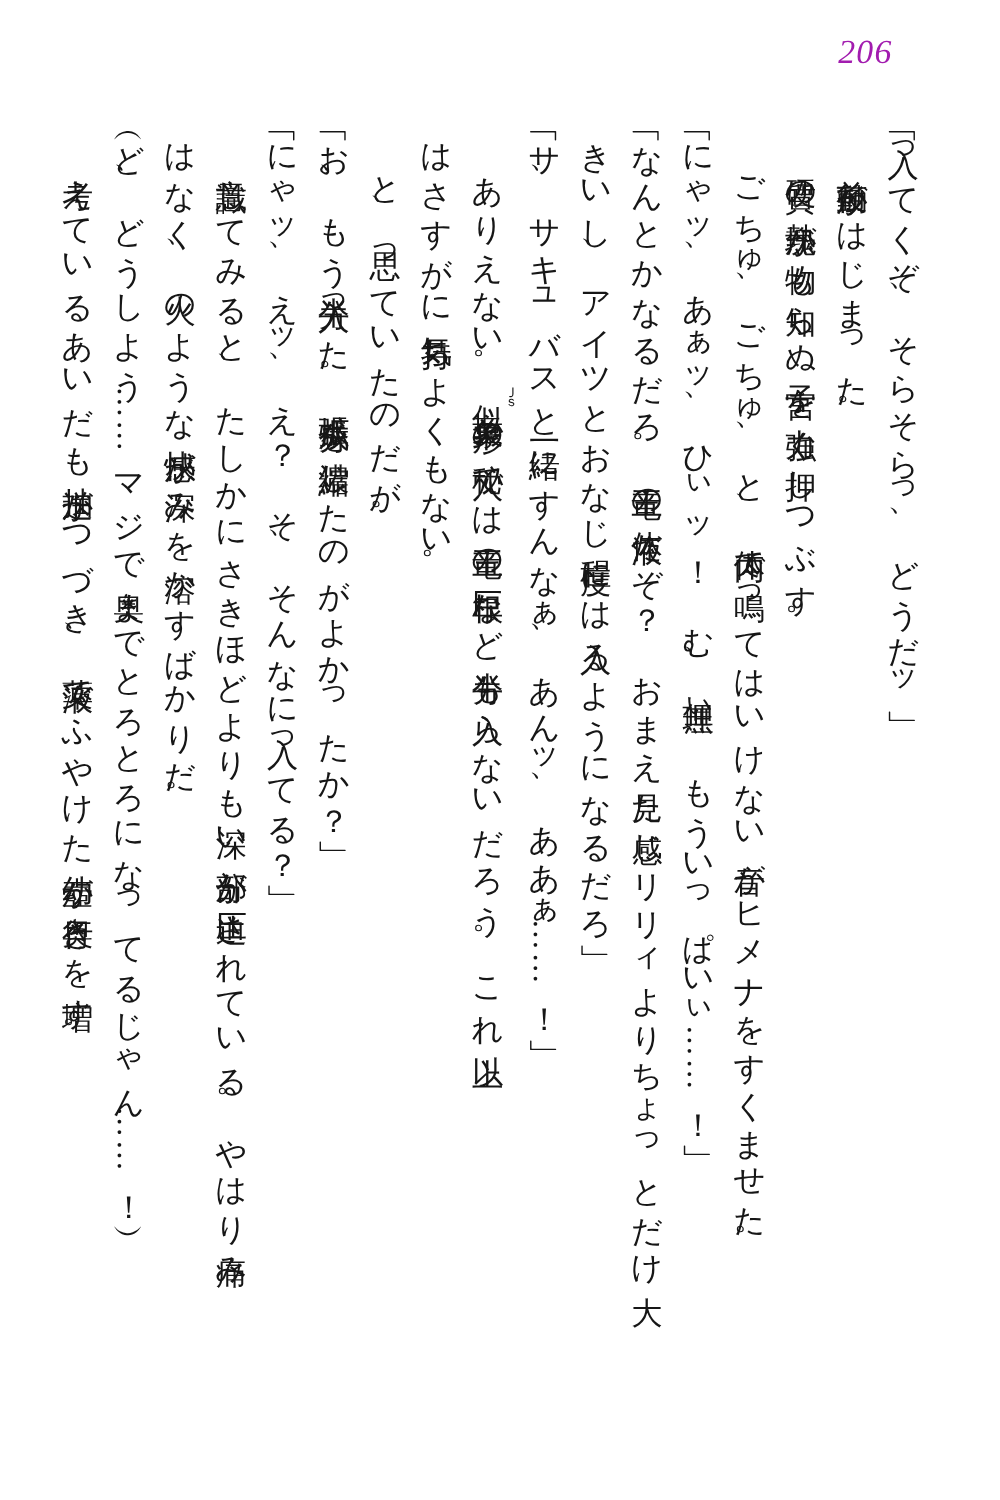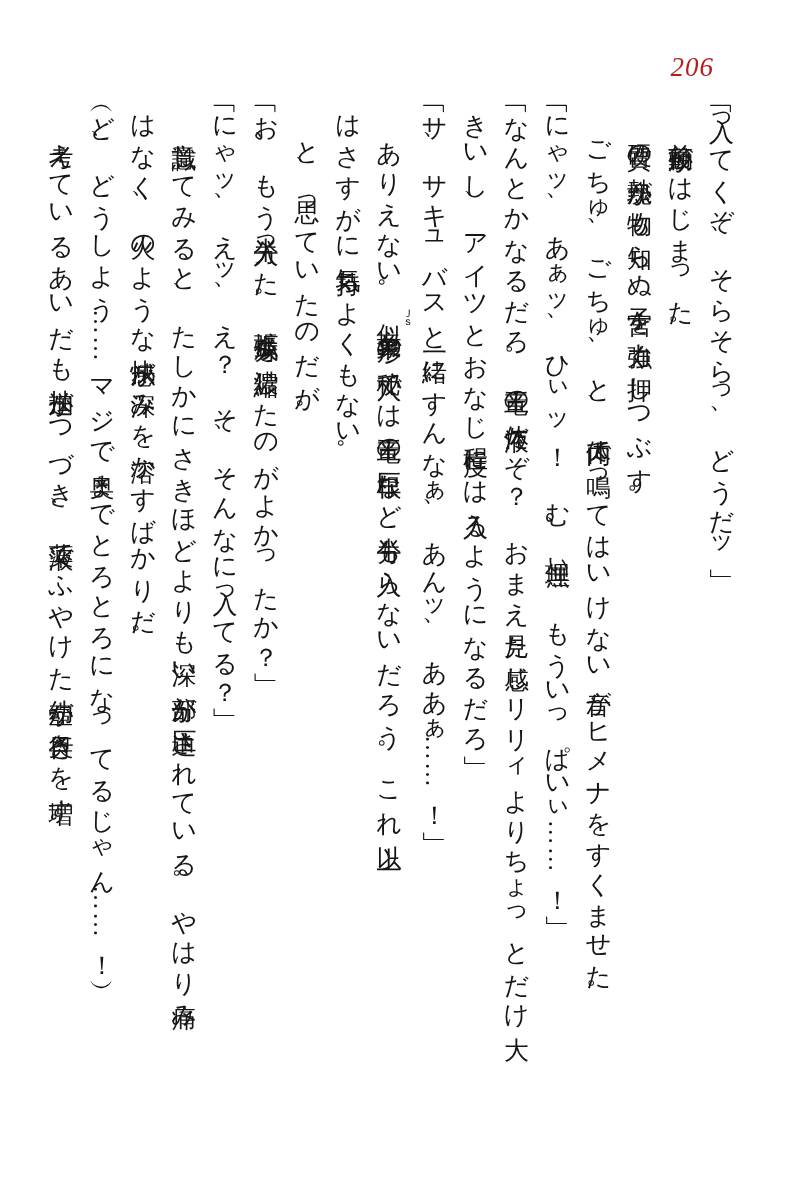--- a/index.html
+++ b/index.html
@@ -14,23 +14,22 @@
     background: #ffffff;
     overflow: hidden;
     font-family: "Liberation Serif", "DejaVu Serif", serif;
   }
   .page-number {
     position: absolute;
     top: 26px;
     right: 86px;
     font-size: 27px;
     font-style: italic;
-    color: #b91c1c;
+    color: #a21caf;
     letter-spacing: 1px;
-    margin-top: 26px;
   }
   .text-block {
     position: absolute;
     top: 97px;
     right: 58px;
     height: 1052px;
     writing-mode: vertical-rl;
     text-orientation: mixed;
     font-size: 25px;
     line-height: 41px;      

